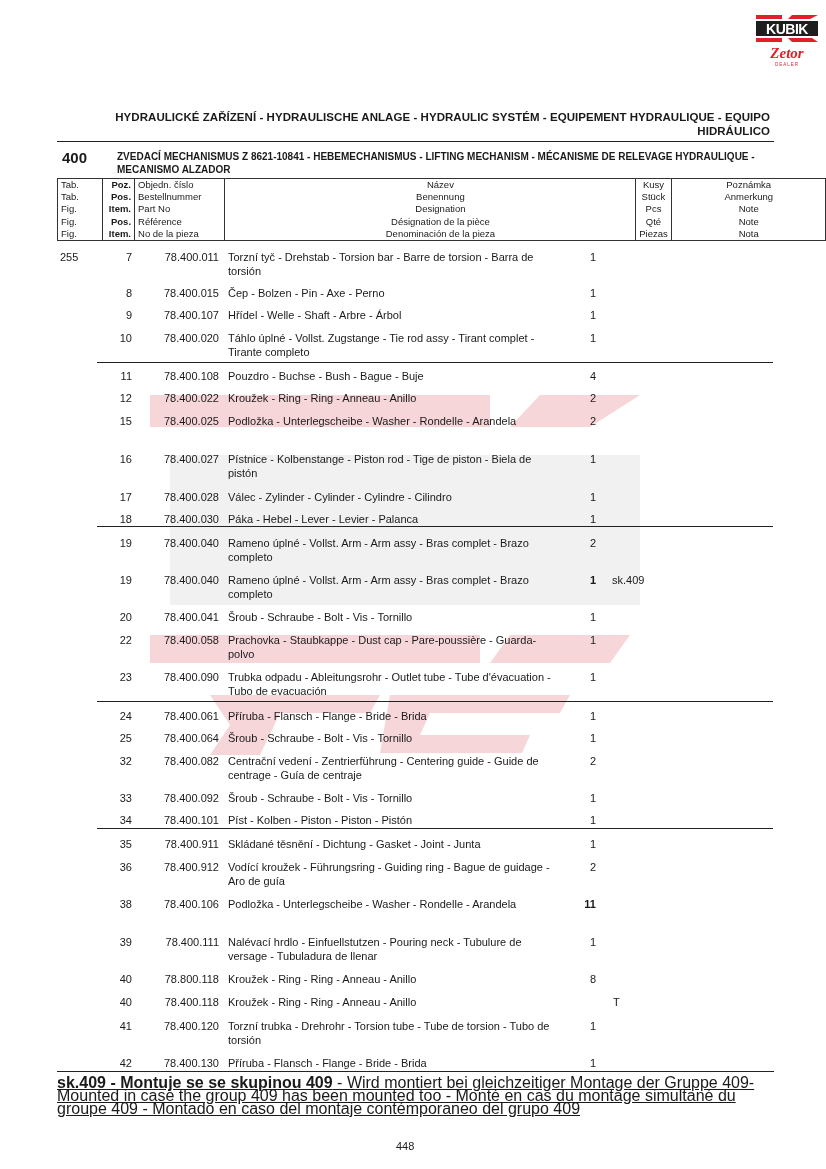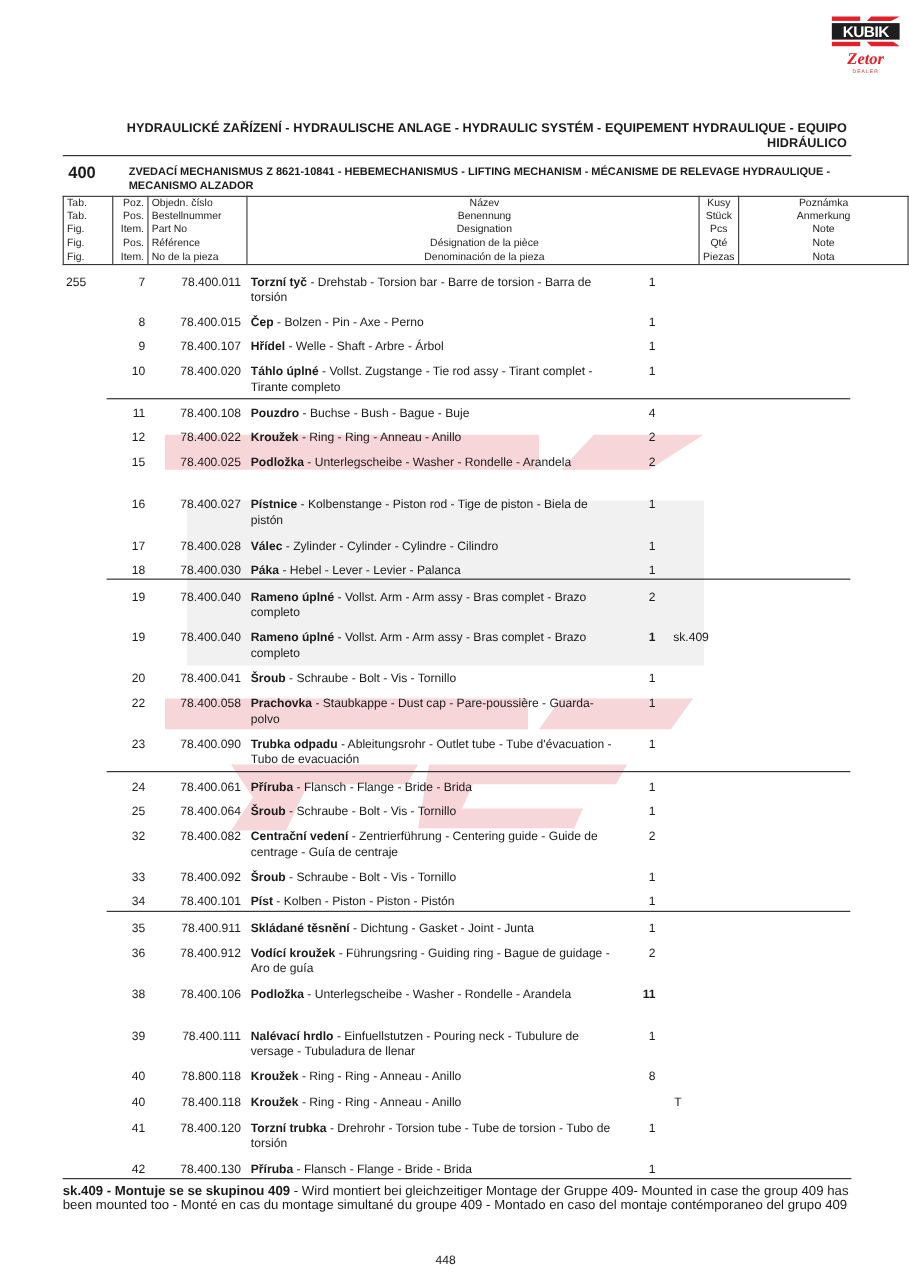--- a/index.html
+++ b/index.html
@@ -16,36 +16,36 @@
   .rule { position: absolute; height: 1px; background: #222; z-index: 2; }
   .section-no { position: absolute; left: 62px; top: 149px; font-size: 15px; font-weight: bold; z-index: 2; }
   .section-title {
     position: absolute; left: 117px; top: 150px; width: 660px; font-size: 10px; font-weight: bold; line-height: 13px; z-index: 2;
   }
   table.hdr {
     position: absolute; left: 57px; top: 178px; border-collapse: collapse; font-size: 9.5px; line-height: 12.2px; z-index: 2;
   }
   table.hdr td { border: 1px solid #333; padding: 0 3px; vertical-align: top; }
   table.hdr td.c1 { width: 40px; }
-  table.hdr td.c2 { width: 25px; text-align: right; }
+  table.hdr td.c2 { width: 25px; text-align: right; font-weight: bold; }
   table.hdr td.c3 { width: 85px; }
   table.hdr td.c4 { width: 410px; text-align: center; padding-left: 24px; }
   table.hdr td.c5 { width: 30px; text-align: center; }
   table.hdr td.c6 { width: 155px; text-align: center; }
   .rows { position: absolute; left: 0; top: 0; width: 826px; z-index: 2; }
   .row { position: absolute; left: 0; width: 826px; font-size: 11px; line-height: 13.5px; }
   .row .tab { position: absolute; left: 60px; }
   .row .pos { position: absolute; left: 100px; width: 32px; text-align: right; }
   .row .part { position: absolute; left: 151px; width: 68px; text-align: right; }
   .row .desc { position: absolute; left: 228px; width: 330px; }
-  .row .desc b { font-weight: bold; }
+  .row .desc b { font-weight: normal; }
   .row .qty { position: absolute; left: 570px; width: 26px; text-align: right; }
   .row .note { position: absolute; left: 612px; font-weight: normal; text-align: center; }
   .footnote {
-    position: absolute; left: 57px; top: 1076px; width: 730px; font-size: 12px; line-height: 13px; z-index: 2;
+    position: absolute; left: 57px; top: 1076px; width: 730px; font-size: 16px; line-height: 13px; z-index: 2; text-decoration: underline;
   }
   .footnote b { font-weight: bold; }
   .pageno { position: absolute; left: 396px; top: 1140px; font-size: 11px; z-index: 2; }
 </style>
 </head>
 <body>
 
 <svg class="watermark" viewBox="0 0 500 380">
   <g fill="#f7d6d9">
     <rect x="0" y="0" width="340" height="32"></rect>

